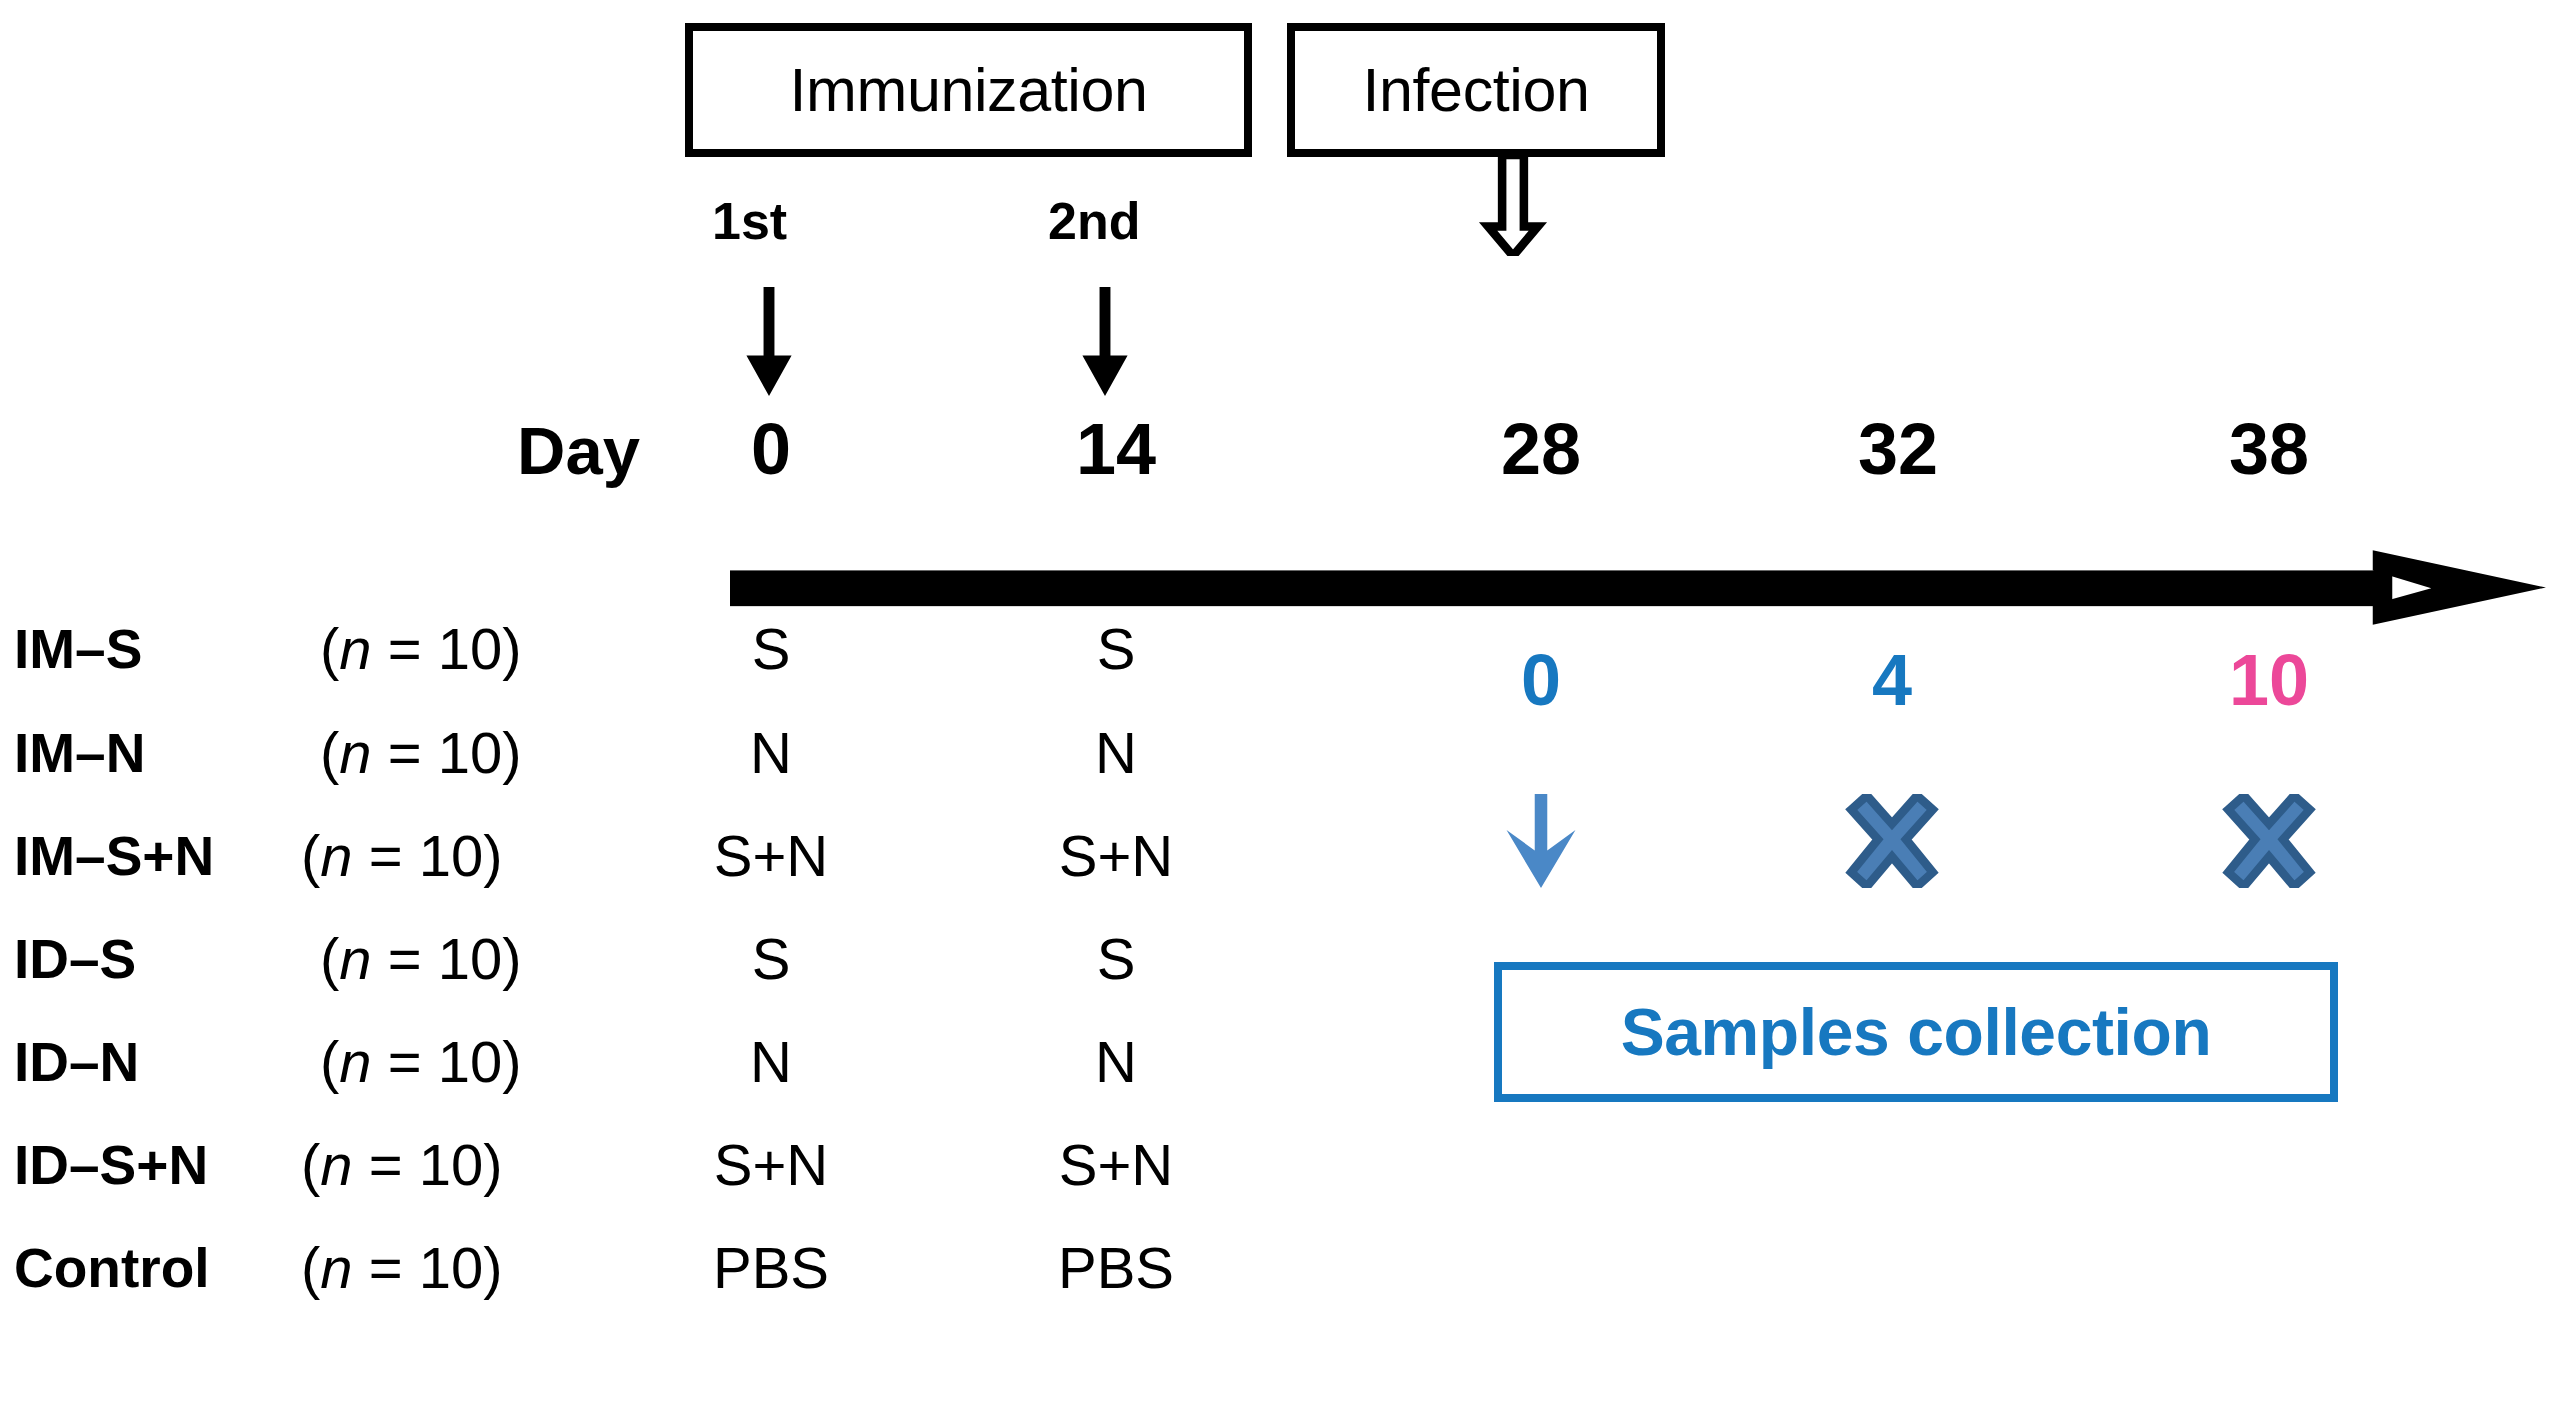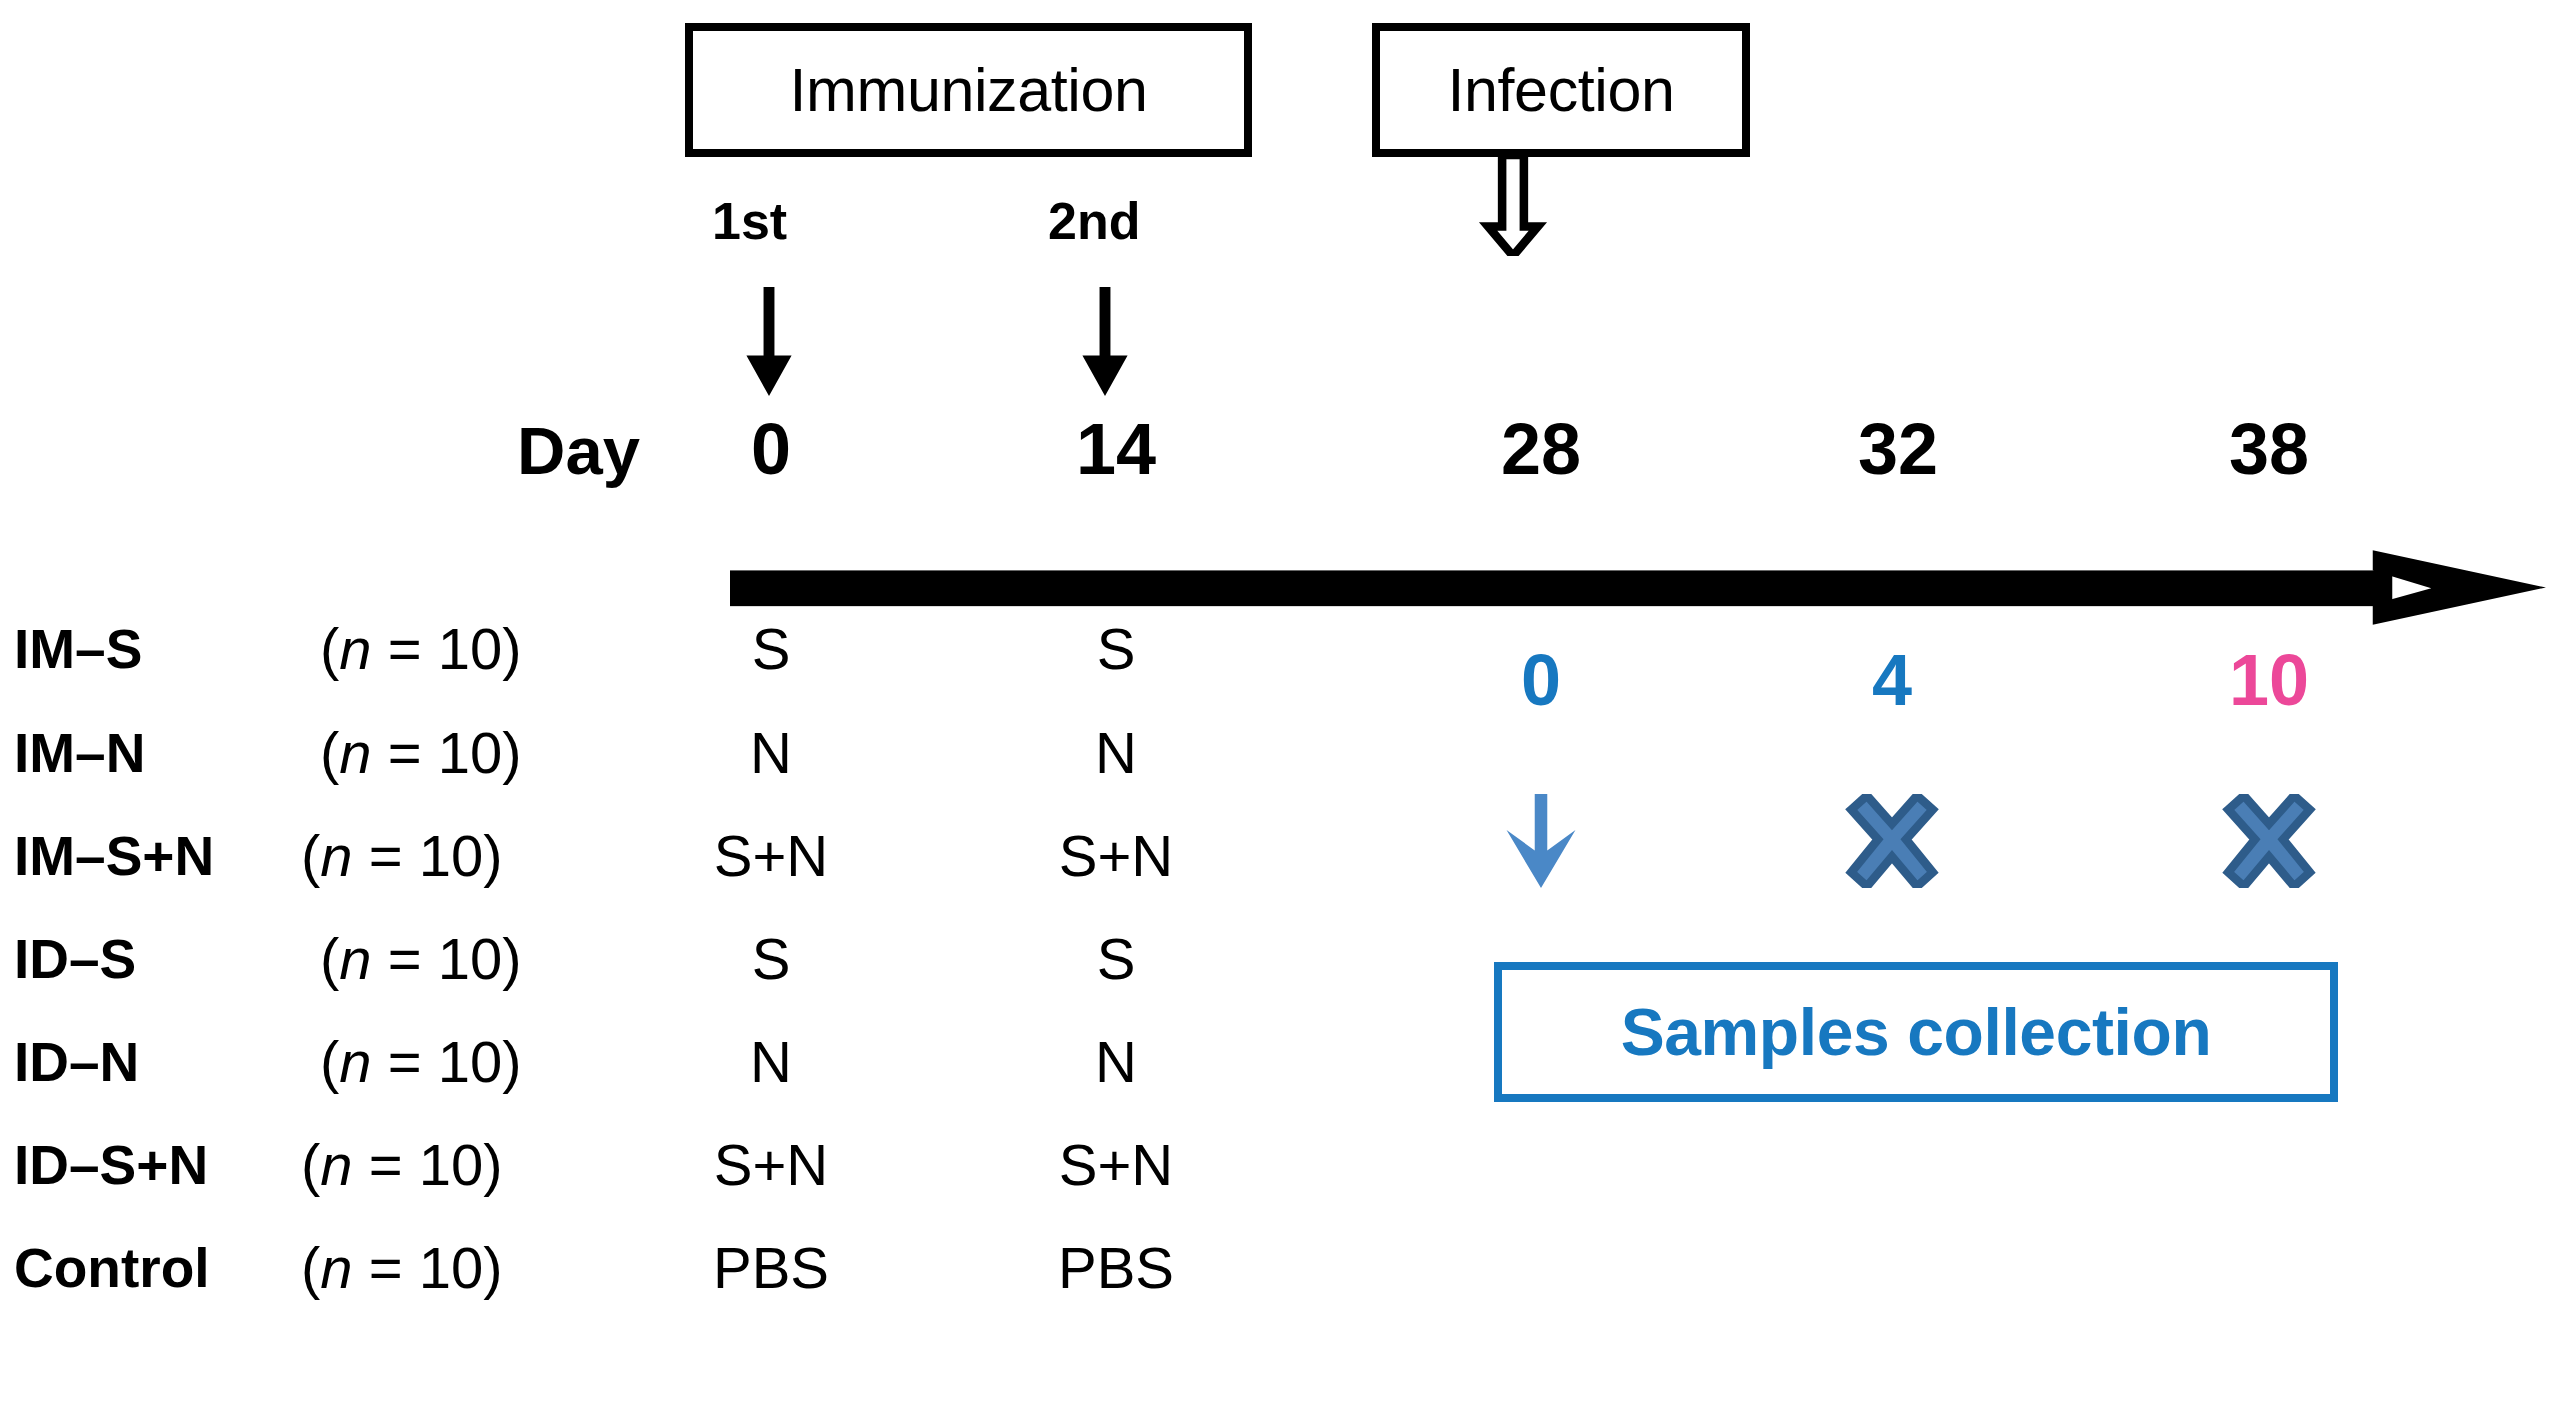--- a/index.html
+++ b/index.html
@@ -39,21 +39,21 @@
     color: #000000;
     white-space: nowrap;
   }
   #immunization-box {
     left: 685px;
     top: 23.4px;
     width: 567px;
     height: 134px;
   }
   #infection-box {
-    left: 1372px;
+    left: 1287px;
     top: 23.4px;
     width: 378px;
     height: 134px;
   }
 
   
   .ordinal-label {
     position: absolute;
     font-size: 52px;
     font-weight: bold;

